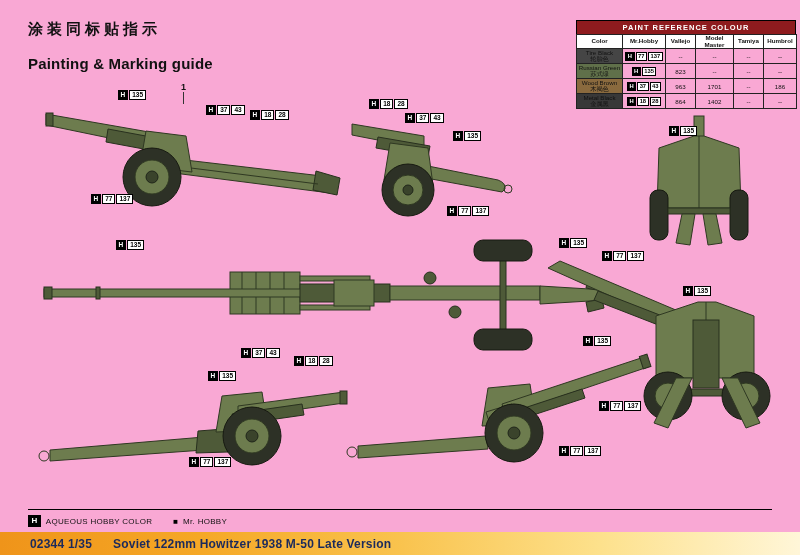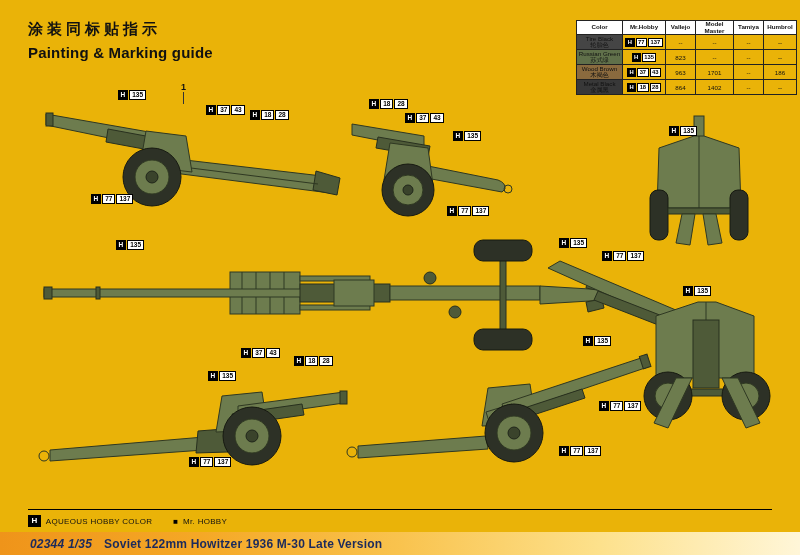--- a/index.html
+++ b/index.html
@@ -1,22 +1,22 @@
 <!DOCTYPE html>
 <html><head>
 <meta charset="utf-8">
 <style>
   html,body{margin:0;padding:0;background:#fff;}
-  .page{position:relative;width:800px;height:555px;background:#eab308;
+  .page{position:relative;width:800px;height:555px;background:#f9a8d4;
         font-family:"Liberation Sans",sans-serif;overflow:hidden;}
 
   
   .title-block{position:absolute;left:28px;top:20px;color:#111;}
   .title-cn{font-size:15px;font-weight:bold;letter-spacing:4px;}
-  .title-en{font-size:15px;font-weight:bold;margin-top:5px;letter-spacing:0.2px;}
+  .title-en{font-size:15px;font-weight:bold;margin-top:16px;letter-spacing:0.2px;}
 
   
   .paint-ref{position:absolute;left:576px;top:20px;width:220px;}
   .table-title{background:#8e1b1e;color:#fff;border:1px solid #000;border-bottom:none;
                font-size:7.5px;font-weight:bold;text-align:center;padding:2px 0;letter-spacing:1px;}
   .paint-ref table{border-collapse:collapse;width:100%;table-layout:fixed;}
   .paint-ref th,.paint-ref td{border:1px solid #222;text-align:center;vertical-align:middle;
                padding:0;font-size:6.2px;color:#111;}
   .paint-ref th{font-weight:bold;height:13px;background:#fff;line-height:6.5px;}
   .paint-ref td{height:14px;}
@@ -56,33 +56,34 @@
   .legend .hsym{display:inline-block;background:#000;color:#fff;font-weight:bold;
           font-size:8px;line-height:10px;padding:0 2.5px;border:1px solid #000;}
   .legend .ltext{font-size:8px;font-weight:normal;color:#111;letter-spacing:0.3px;}
   .legend .bullet{font-size:8px;color:#000;margin-left:16px;}
 
   
   .footer{position:absolute;left:0;right:0;bottom:0;height:23px;
           background:linear-gradient(90deg,#ef941a 0%,#f5a826 25%,#f9c34e 50%,#fde18c 75%,#fff6d8 100%);
           display:flex;align-items:center;padding-left:30px;box-sizing:border-box;}
   .footer span{font-size:12px;font-weight:bold;color:#1b2a5c;letter-spacing:0.2px;}
-  .footer .kit{margin-right:12px;font-style:italic;}
+  .footer .kit{margin-right:21px;}
 </style>
 </head>
 <body>
 
 <div class="page">
 
   <div class="title-block">
     <div class="title-cn">涂装同标贴指示</div>
     <div class="title-en">Painting &amp; Marking guide</div>
   </div>
 
   <div class="paint-ref">
+    <div class="table-title">PAINT  REFERENCE  COLOUR</div>
     <table>
       <thead>
         <tr>
             <th>Color</th>
             <th>Mr.Hobby</th>
             <th>Vallejo</th>
             <th>Model Master</th>
             <th>Tamiya</th>
             <th>Humbrol</th>
           </tr>
@@ -340,16 +341,16 @@
 
   <div class="legend">
     <span class="hsym">H</span>
     <span class="ltext">AQUEOUS HOBBY COLOR</span>
     <span class="bullet">■</span>
     <span class="ltext">Mr. HOBBY</span>
   </div>
 
   <div class="footer">
     <span class="kit">02344 1/35</span>
-    <span>Soviet 122mm Howitzer 1936 M-30 Late Version</span>
+    <span>Soviet 122mm Howitzer 1938 M-50 Late Version</span>
   </div>
 
 </div>
 
 </body></html>

